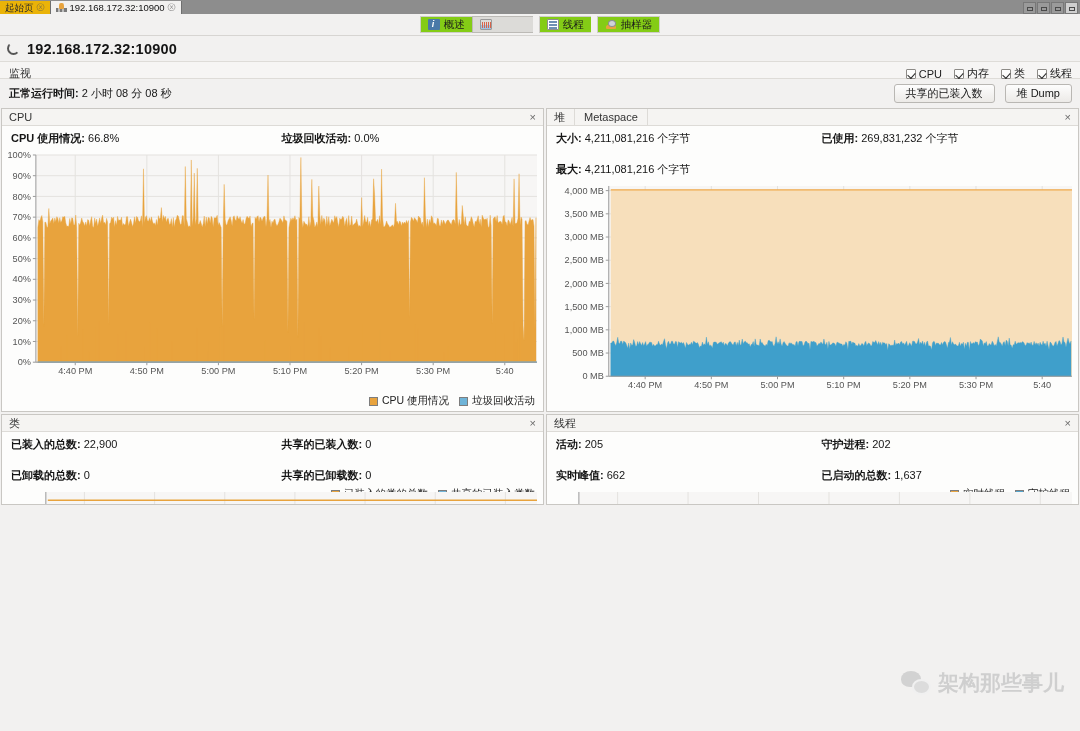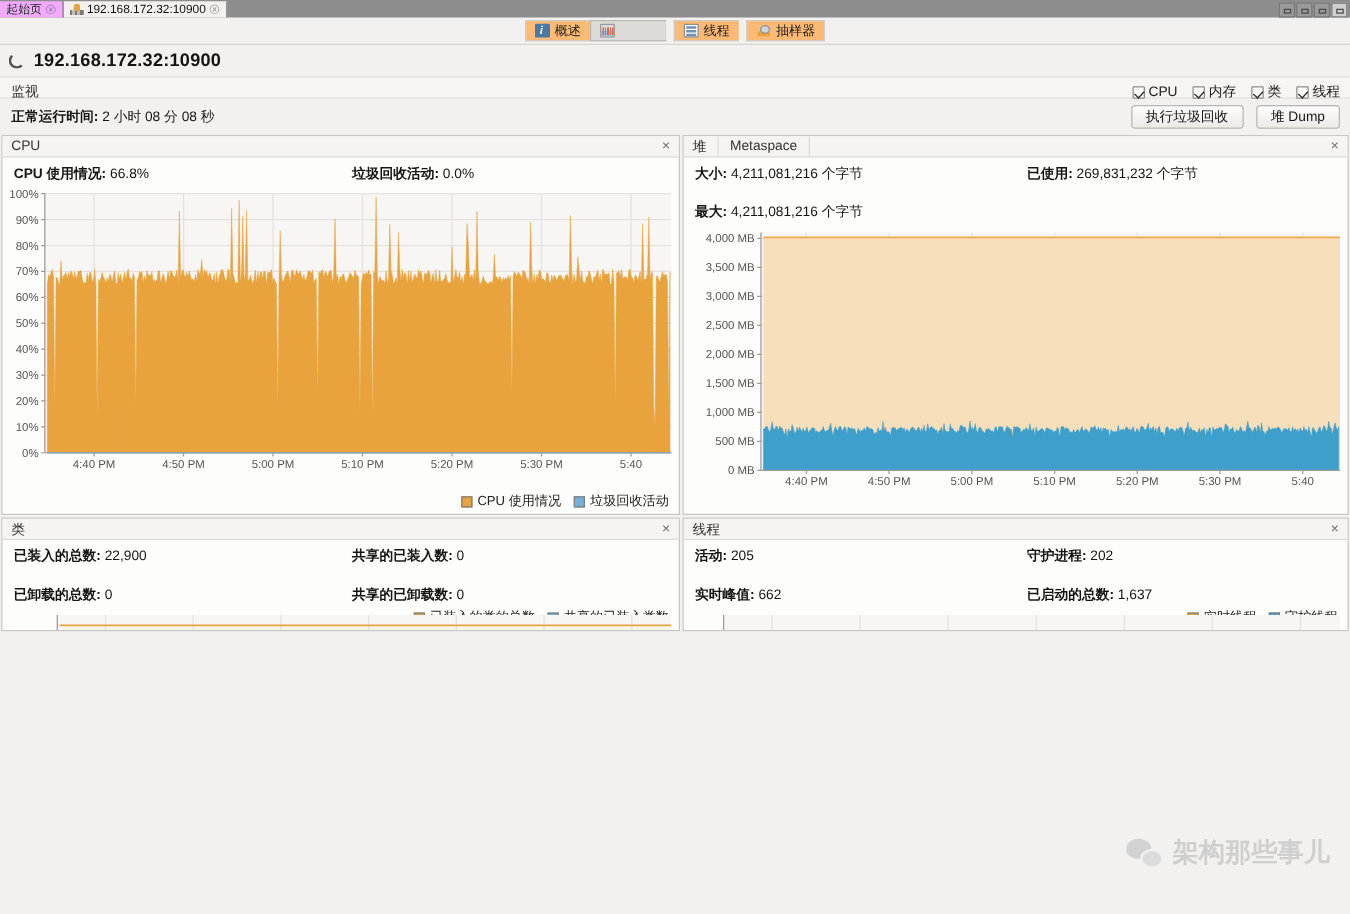--- a/index.html
+++ b/index.html
@@ -15,21 +15,21 @@
   .winbar {
     height:14px; background:#8d8d8d;
     display:flex; align-items:flex-end; position:relative;
   }
   .tabstrip { display:flex; align-items:flex-end; height:14px; flex:1; }
   .tab {
     display:flex; align-items:center; gap:3px;
     height:13px; padding:0 5px; font-size:9.5px; line-height:13px;
     border-right:1px solid #6f6f6f; white-space:nowrap;
   }
-  .tab.inactive { background:#f0abfc; color:#2a2a2a; }
+  .tab.inactive { background:#eab308; color:#2a2a2a; }
   .tab.active { background:#f2f1f0; color:#111; }
   .tab .xmark { color:#555; font-size:8px; opacity:.75; }
   .jmx-ico {
     width:11px; height:9px; position:relative; display:inline-block;
   }
   .jmx-ico::before{
     content:""; position:absolute; left:0; bottom:0; width:11px; height:4px;
     background:linear-gradient(to right,#7a7a7a 0 2px,#bdbdbd 2px 4px,#7a7a7a 4px 6px,#bdbdbd 6px 8px,#7a7a7a 8px 11px);
   }
   .jmx-ico::after{
@@ -49,21 +49,21 @@
 
   
   .toolbar {
     height:22px; background:#f2f1f0; border-bottom:1px solid #d7d5d2;
     display:flex; align-items:center; justify-content:center; gap:0;
   }
   .tbgroup { display:flex; }
   .tbtn {
     display:flex; align-items:center; gap:4px;
     height:17px; padding:0 7px; font-size:10.5px; color:#1b1b1b;
-    background:#fdba74; border:1px solid #cfcdc9; border-right:none;
+    background:#84cc16; border:1px solid #cfcdc9; border-right:none;
     white-space:nowrap;
   }
   .tbtn:last-child{ border-right:1px solid #cfcdc9; }
   .tbtn.pressed { background:#dcdbd8; border-color:#bcbab6; color:#6e6c68; }
   .tbtn.sep { margin-left:6px; border-left:1px solid #cfcdc9; }
 
   .ico { width:12px; height:11px; position:relative; flex:none; }
   .ico-overview::before{
     content:""; position:absolute; inset:0; background:#4a79a8;
     border:1px solid #2f5border; border-radius:1px;
@@ -277,21 +277,21 @@
     </label>
   </div>
 </div>
 
 <div class="uprow">
   <div class="uptime">
     <b>正常运行时间:</b>
     <span>2 小时 08 分 08 秒</span>
   </div>
   <div class="btnrow">
-    <div class="pbtn">执行垃圾回收</div>
+    <div class="pbtn">共享的已装入数</div>
     <div class="pbtn">堆 Dump</div>
   </div>
 </div>
 
 <div class="grid">
 
   <div class="panel">
     <div class="ptitle">
       <span>CPU</span>
       <span class="pclose">×</span>

